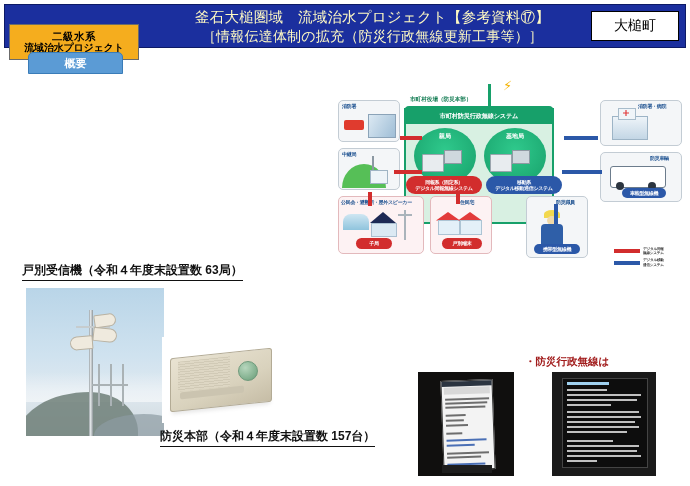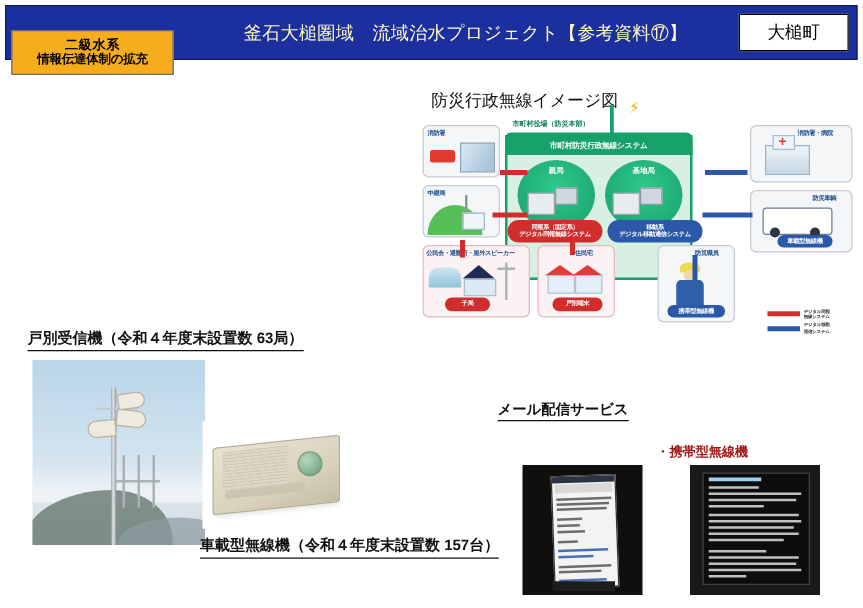--- a/index.html
+++ b/index.html
@@ -164,30 +164,31 @@
   .helmet{position:absolute;border-radius:50% 50% 0 0;background:#e8e8e8;}
 </style>
 </head>
 <body>
 
 <div class="page">
 
   <div class="header">
     <div class="hdr-badge">
       <span class="l1">二級水系</span>
-      <span class="l2">情報伝達体制の拡充</span>
+      <span class="l2">流域治水プロジェクト</span>
     </div>
     <div class="hdr-title">
       <span class="t1">釜石大槌圏域　流域治水プロジェクト【参考資料⑰】</span>
+      <span class="t2">［情報伝達体制の拡充（防災行政無線更新工事等）］</span>
     </div>
     <div class="hdr-town">大槌町</div>
   </div>
 
-
-  <div class="diag-title">防災行政無線イメージ図</div>
+  <div class="sum-tab">概要</div>
+
 
   <div class="diagram">
 
     <div class="tower-mast" style="left:150px;top:-8px;width:3px;height:24px;"></div>
     <div class="bolt" style="left:165px;top:-14px;">⚡</div>
 
     <div class="green-outer"></div>
     <div class="green-title-out" style="top:4px;">市町村役場（防災本部）</div>
     <div class="green-hdr" style="top:16px;">市町村防災行政無線システム</div>
 
@@ -302,24 +303,23 @@
     </div>
   </div>
 
   <div class="photo ph-recv">
     <div class="recv-shadow"></div>
     <div class="recv-body"></div>
     <div class="recv-grill"></div>
     <div class="recv-knob"></div>
     <div class="recv-btns"></div>
   </div>
-  <div class="cap cap-receiver">車載型無線機（令和４年度末設置数 157台）</div>
-
-  <div class="cap cap-mail">メール配信サービス</div>
-  <div class="mail-lbl mail-lbl-b">・携帯型無線機</div>
+  <div class="cap cap-receiver">防災本部（令和４年度末設置数 157台）</div>
+
+  <div class="mail-lbl mail-lbl-b">・防災行政無線は</div>
 
   <div class="photo ph-mail1">
     <div class="phone1-screen">
       <div class="p1-bar"></div>
       <div class="p1-sub"></div>
       <div class="p1-line" style="left:3px;top:17px;width:44px;"></div>
       <div class="p1-line" style="left:3px;top:21px;width:42px;"></div>
       <div class="p1-line" style="left:3px;top:25px;width:40px;"></div>
       <div class="p1-line" style="left:3px;top:33px;width:20px;"></div>
       <div class="p1-line" style="left:3px;top:38px;width:18px;"></div>

